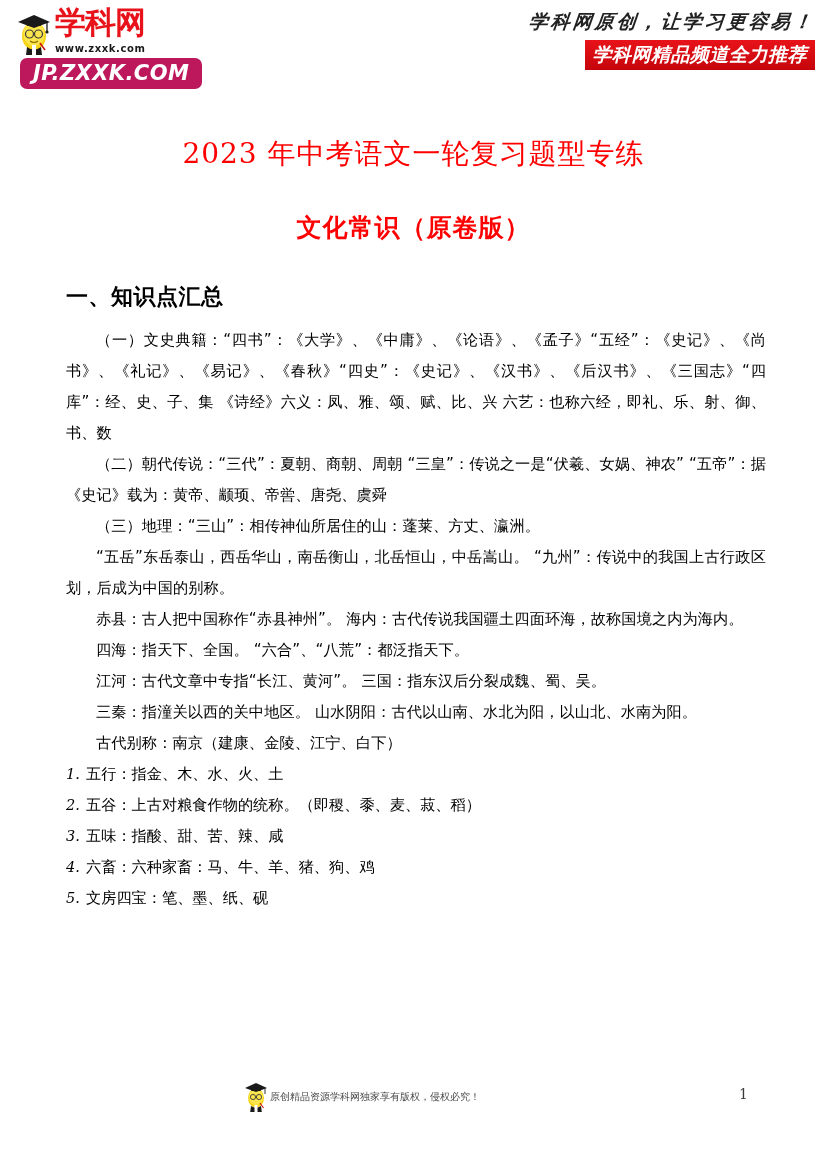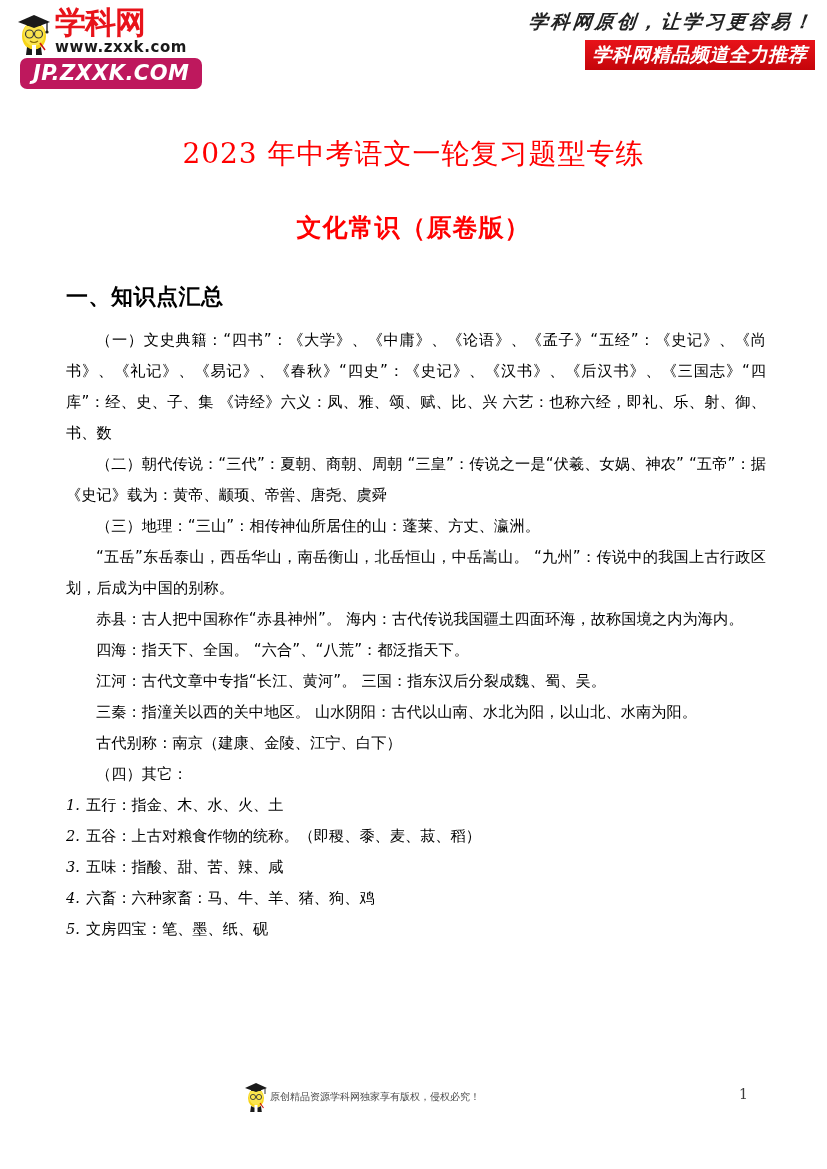--- a/index.html
+++ b/index.html
@@ -60,21 +60,21 @@
     font-weight: bold;
     font-size: 31px;
     line-height: 32px;
     color: #e8131a;
     letter-spacing: -1px;
     white-space: nowrap;
   }
   .logo-url {
     font-family: "DejaVu Sans", "Liberation Sans", sans-serif;
     font-weight: bold;
-    font-size: 15px;
+    font-size: 10px;
     line-height: 11px;
     color: #1a1a1a;
     letter-spacing: 0.6px;
     text-align: center;
     margin-top: -1px;
   }
   .jp-badge {
     position: absolute;
     left: 6px;
     top: 52px;
@@ -291,21 +291,20 @@
 
     <p class="para indent">（一）文史典籍：“四书”：《大学》、《中庸》、《论语》、《孟子》“五经”：《史记》、《尚书》、《礼记》、《易记》、《春秋》“四史”：《史记》、《汉书》、《后汉书》、《三国志》“四库”：经、史、子、集 《诗经》六义：凤、雅、颂、赋、比、兴 六艺：也称六经，即礼、乐、射、御、书、数</p>
     <p class="para indent">（二）朝代传说：“三代”：夏朝、商朝、周朝 “三皇”：传说之一是“伏羲、女娲、神农” “五帝”：据《史记》载为：黄帝、颛顼、帝喾、唐尧、虞舜</p>
     <p class="para indent">（三）地理：“三山”：相传神仙所居住的山：蓬莱、方丈、瀛洲。</p>
     <p class="para indent">“五岳”东岳泰山，西岳华山，南岳衡山，北岳恒山，中岳嵩山。 “九州”：传说中的我国上古行政区划，后成为中国的别称。</p>
     <p class="para indent">赤县：古人把中国称作“赤县神州”。 海内：古代传说我国疆土四面环海，故称国境之内为海内。</p>
     <p class="para indent">四海：指天下、全国。 “六合”、“八荒”：都泛指天下。</p>
     <p class="para indent">江河：古代文章中专指“长江、黄河”。 三国：指东汉后分裂成魏、蜀、吴。</p>
     <p class="para indent">三秦：指潼关以西的关中地区。 山水阴阳：古代以山南、水北为阳，以山北、水南为阳。</p>
     <p class="para indent">古代别称：南京（建康、金陵、江宁、白下）</p>
-    <p class="para indent">（四）其它：</p>
 
     <ul class="list">
       <li class="list-item">
         <span class="list-num">1.</span>
         <span class="list-text">五行：指金、木、水、火、土</span>
       </li>
       <li class="list-item">
         <span class="list-num">2.</span>
         <span class="list-text">五谷：上古对粮食作物的统称。（即稷、黍、麦、菽、稻）</span>
       </li>

